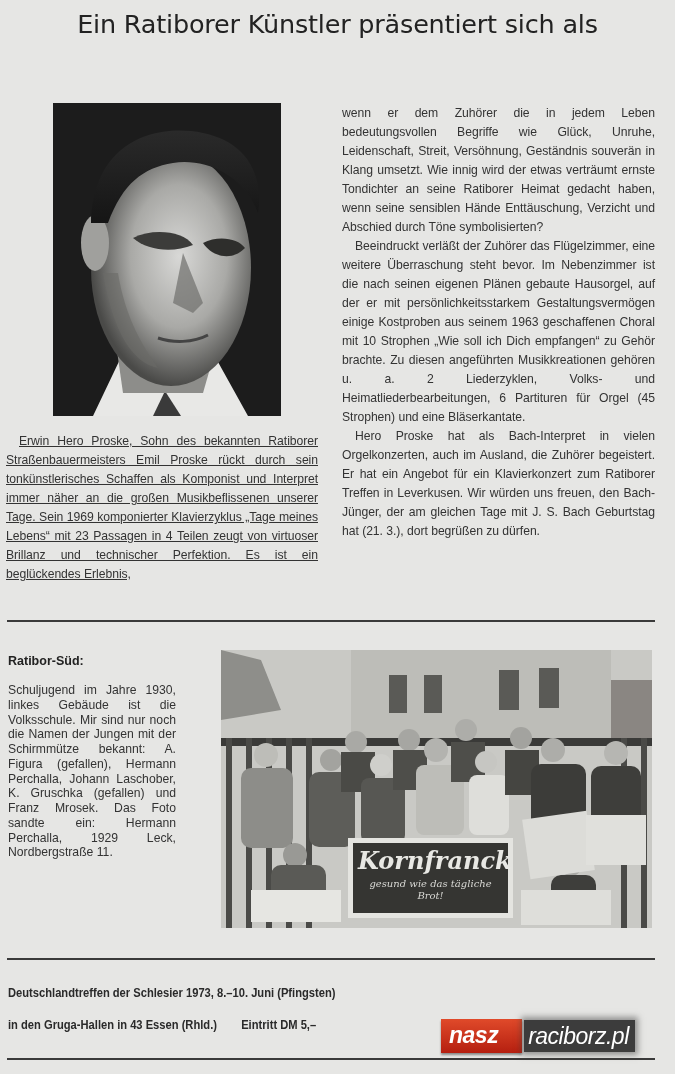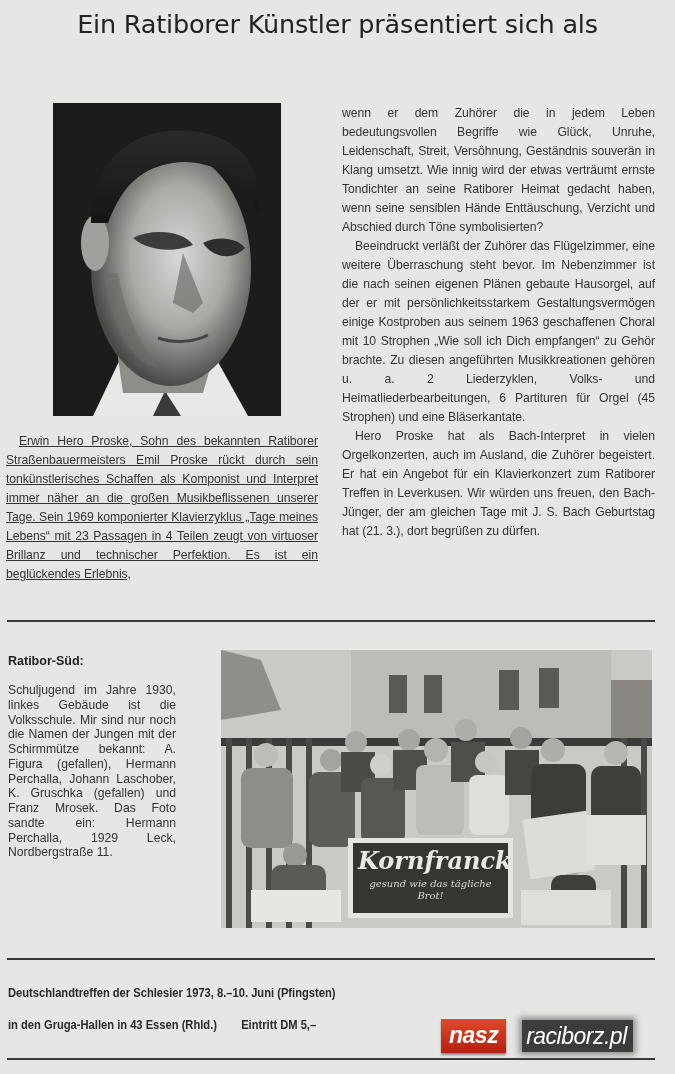--- a/index.html
+++ b/index.html
@@ -42,28 +42,28 @@
     white-space:nowrap;
   }
   .footer-line .gap { display:inline-block; width:26px; }
   .logo {
     left:441px; top:1018px; width:220px; height:36px;
     display:flex; align-items:center;
   }
   .logo .nasz {
     background:linear-gradient(#e04a2a,#b51f10);
     color:#fff; font-weight:bold; font-style:italic; font-size:23px;
-    padding:0 8px 2px 8px; height:32px; line-height:32px;
+    padding:0 24px 2px 8px; height:32px; line-height:32px;
     box-shadow:0 2px 2px rgba(0,0,0,0.4);
     letter-spacing:-0.5px;
   }
   .logo .rest {
     background:#3c3c3c; color:#fff; font-style:italic; font-size:23px;
     height:32px; line-height:32px; padding:0 6px 0 4px;
-    margin-left:16px; letter-spacing:-0.5px;
+    margin-left:2px; letter-spacing:-0.5px;
     box-shadow:0 0 6px 3px rgba(60,60,60,0.5);
   }
 </style>
 </head>
 <body>
 
 <div class="abs title">
   <span>Ein Ratiborer Künstler präsentiert sich als</span>
 </div>
 

